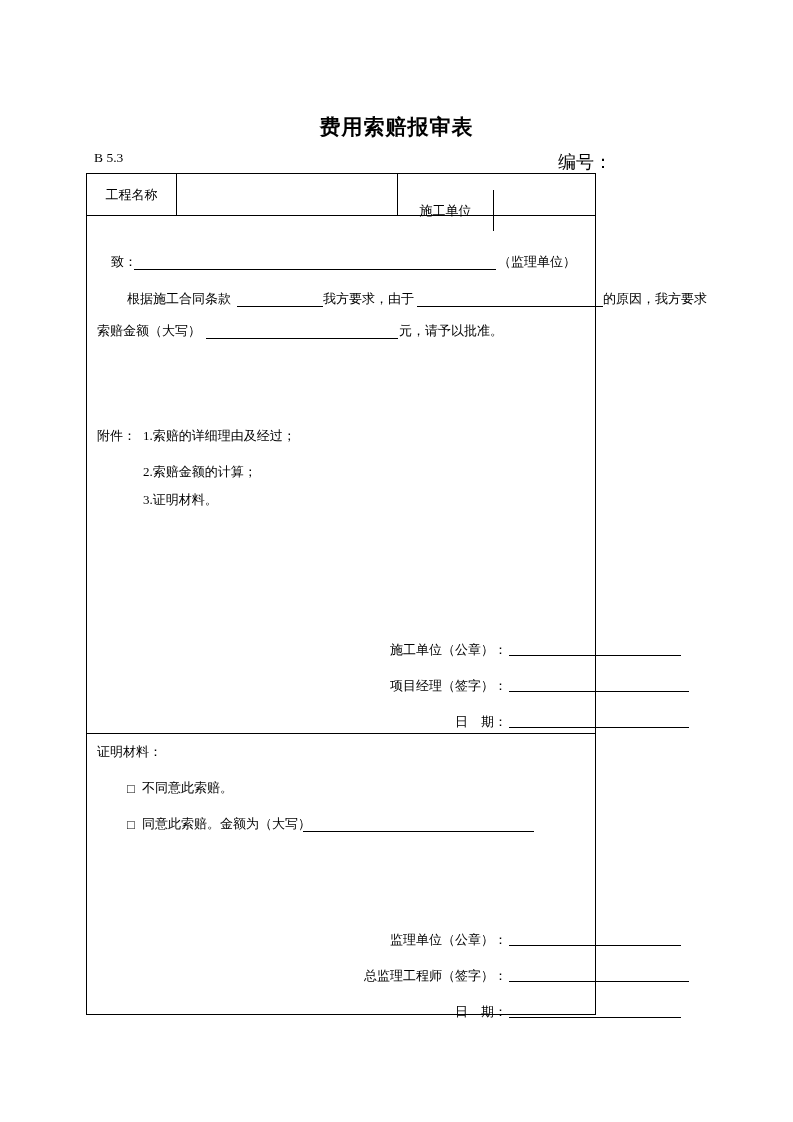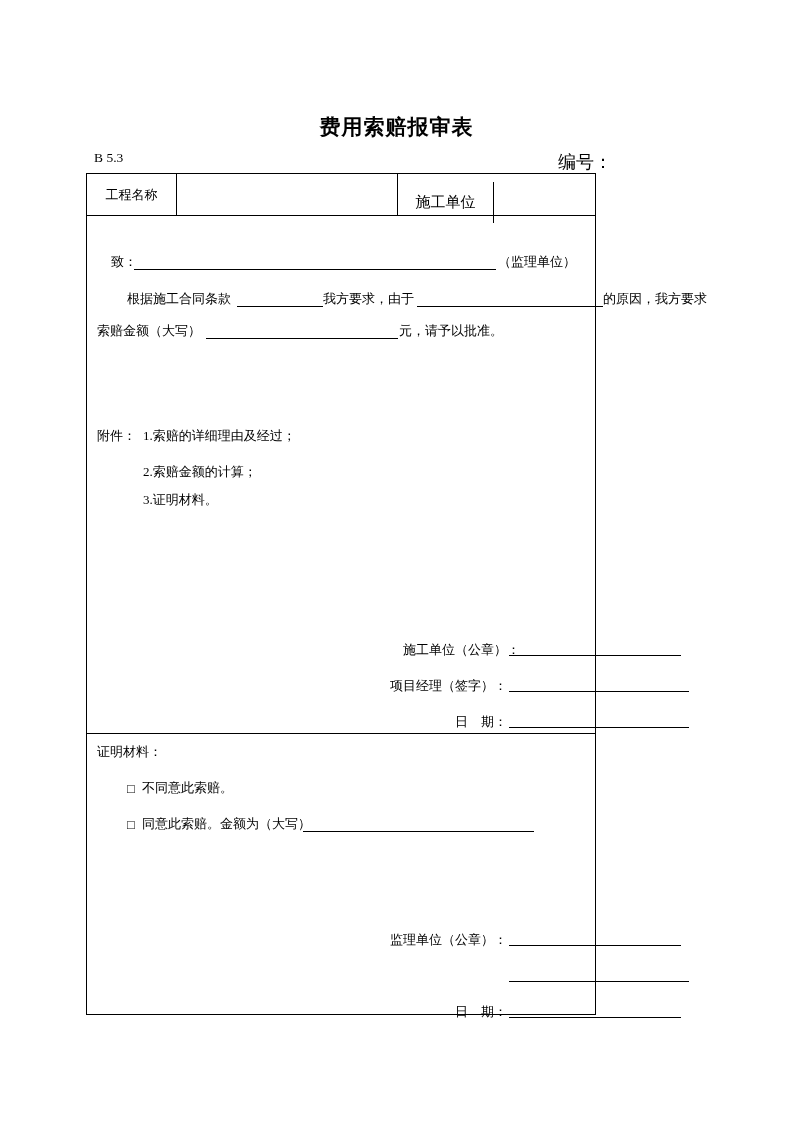--- a/index.html
+++ b/index.html
@@ -90,26 +90,26 @@
   }
   .hdr-cell-value1 {
     position: absolute;
     left: 90px; top: 0;
     width: 221px; height: 100%;
     box-sizing: border-box;
     border-right: 1.3px solid #000;
   }
   .hdr-cell-label2 {
     position: absolute;
-    left: 311px; top: 8px;
+    left: 311px; top: 16px;
     width: 96px; height: 100%;
     box-sizing: border-box;
     border-right: 1.3px solid #000;
     display: flex; align-items: center; justify-content: center;
-    font-size: 15px;
+    font-size: 13px;
   }
   .hdr-cell-value2 {
     position: absolute;
     left: 407px; top: 0;
     width: 215px; height: 100%;
   }
 
   
   .divider {
     position: absolute;
@@ -182,21 +182,21 @@
     <span class="t" style="left:10px; top:150px;">索赔金额（大写）</span>
     <span class="t" style="left:121px; top:150px; width:190px;"></span>
     <div class="rule" style="left:119px; top:164px; width:192px;"></div>
     <span class="t" style="left:312px; top:150px;">元，请予以批准。</span>
 
     <span class="t" style="left:10px; top:255px;">附件：</span>
     <span class="t" style="left:56px; top:255px;">1.索赔的详细理由及经过；</span>
     <span class="t" style="left:56px; top:291px;">2.索赔金额的计算；</span>
     <span class="t" style="left:56px; top:311px;margin-top:8px;">3.证明材料。</span>
 
-    <span class="sig-label" style="left:225px; top:467px; width:208px;">施工单位（公章）：</span>
+    <span class="sig-label" style="left:212px; top:467px; width:208px;">施工单位（公章）：</span>
     <span class="t" style="left:424px; top:467px; width:168px;"></span>
     <div class="rule" style="left:422px; top:481px; width:172px;"></div>
 
     <span class="sig-label" style="left:212px; top:503px; width:208px;">项目经理（签字）：</span>
     <span class="t" style="left:424px; top:503px; width:175px;"></span>
     <div class="rule" style="left:422px; top:517px; width:180px;"></div>
 
     <span class="sig-label" style="left:212px; top:539px; width:208px;">日    期：</span>
     <span class="t" style="left:424px; top:539px; width:175px;"></span>
     <div class="rule" style="left:422px; top:553px; width:180px;"></div>
@@ -210,20 +210,21 @@
 
     <span class="box-glyph" style="left:40px; top:643px;">□</span>
     <span class="t" style="left:55px; top:643px;">同意此索赔。金额为（大写）</span>
     <span class="t" style="left:218px; top:643px; width:224px;"></span>
     <div class="rule" style="left:216px; top:657px; width:231px;"></div>
 
     <span class="sig-label" style="left:190px; top:757px; width:230px;">监理单位（公章）：</span>
     <span class="t" style="left:424px; top:757px; width:168px;"></span>
     <div class="rule" style="left:422px; top:771px; width:172px;"></div>
 
+    <span class="sig-label" style="left:190px; top:793px; width:230px;">总监理工程师（签字）：</span>
     <span class="t" style="left:424px; top:793px; width:175px;"></span>
     <div class="rule" style="left:422px; top:807px; width:180px;"></div>
 
     <span class="sig-label" style="left:190px; top:829px; width:230px;">日    期：</span>
     <span class="t" style="left:424px; top:829px; width:168px;"></span>
     <div class="rule" style="left:422px; top:843px; width:172px;"></div>
 
   </div>
 </div>
 

